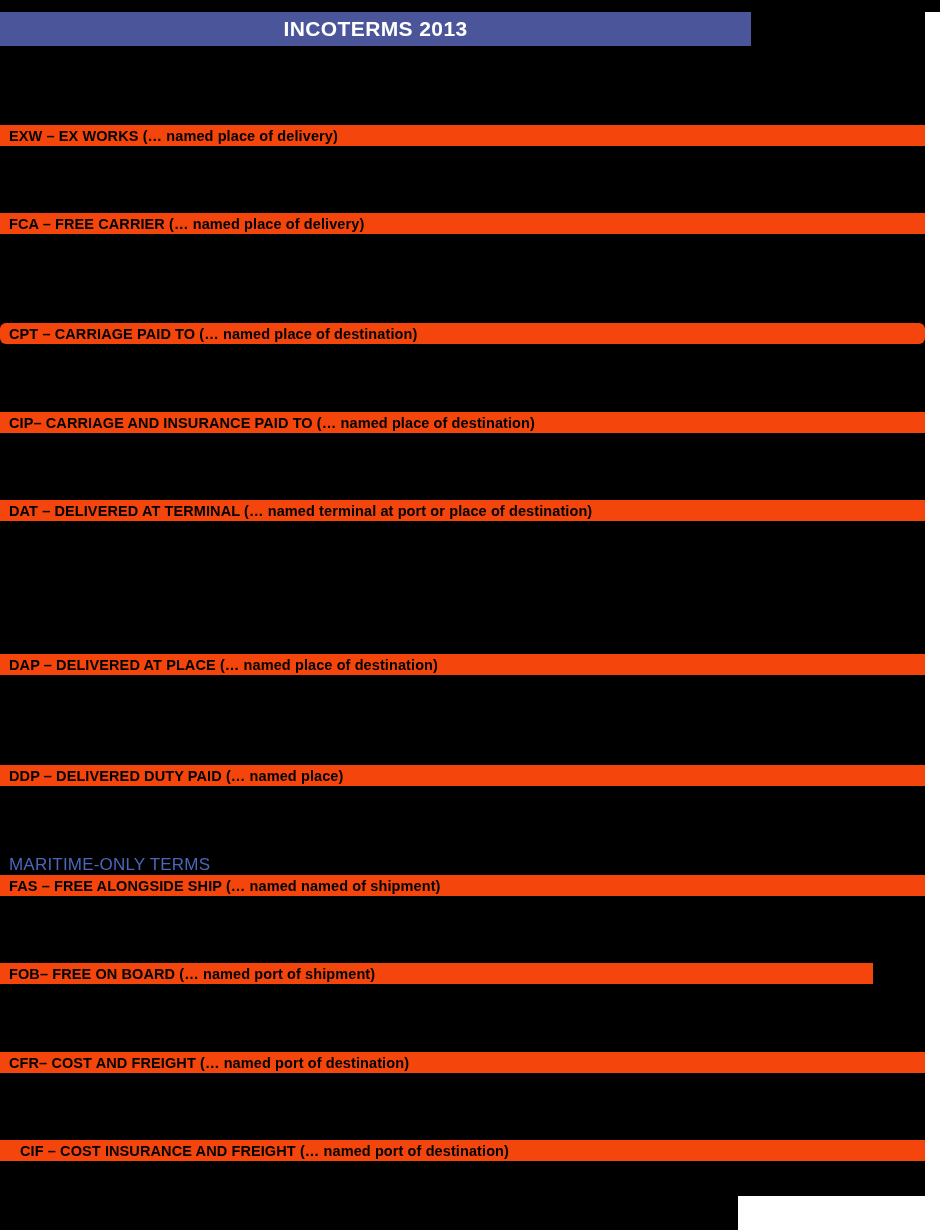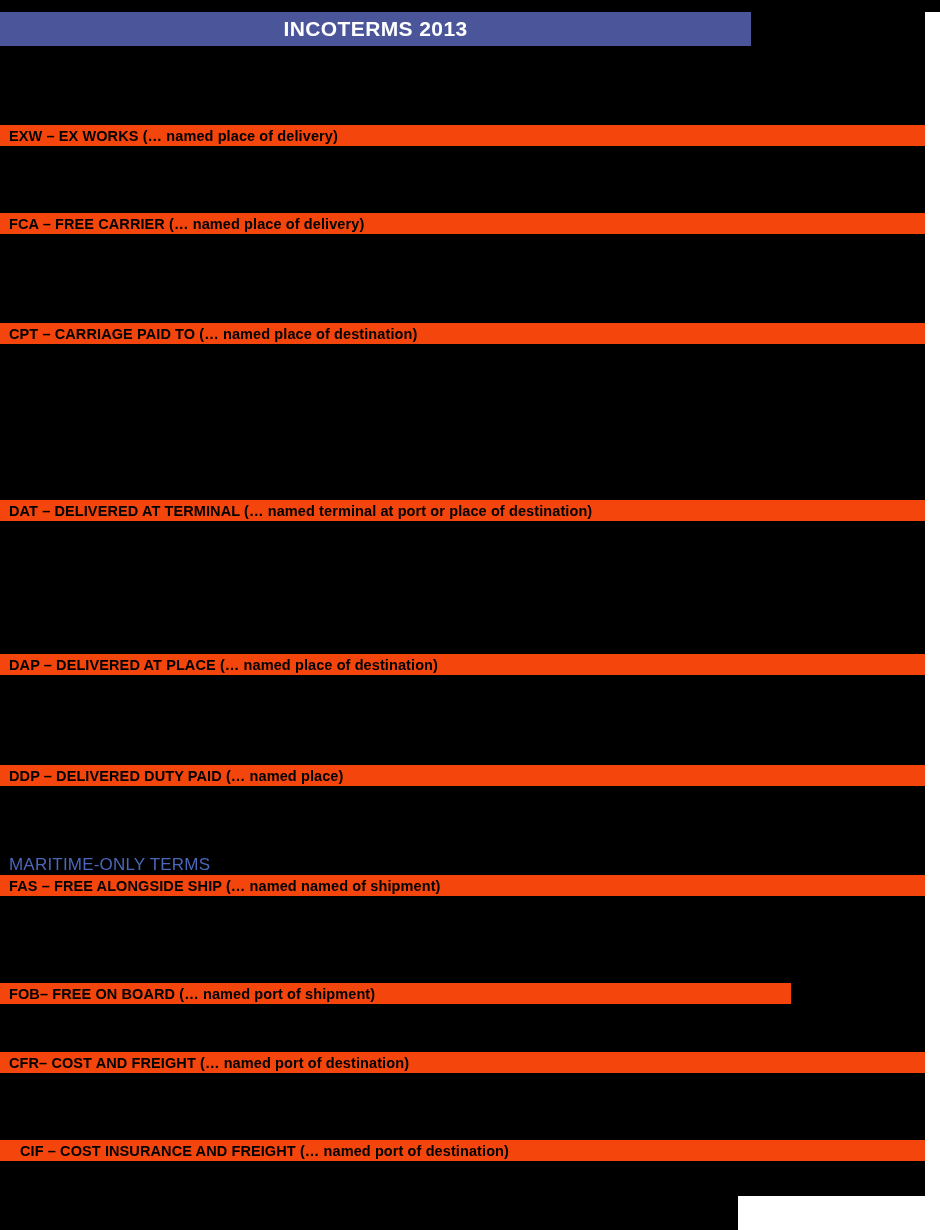--- a/index.html
+++ b/index.html
@@ -77,28 +77,29 @@
 <body>
 
 <div class="page">
 
   <div class="top-strip"></div>
 
   <div class="header">INCOTERMS 2013</div>
 
   <div class="bar" style="top:125px; width:925px;">EXW – EX WORKS (… named place of delivery)</div>
   <div class="bar" style="top:213px; width:925px;">FCA – FREE CARRIER (… named place of delivery)</div>
-  <div class="bar" style="top:323px; width:925px;">CPT – CARRIAGE PAID TO (… named place of destination)</div>
+  <div class="bar" style="top:323px; width:925px;border-radius:6px;">CPT – CARRIAGE PAID TO (… named place of destination)</div>
+  <div class="bar" style="top:412px; width:925px;">CIP– CARRIAGE AND INSURANCE PAID TO (… named place of destination)</div>
   <div class="bar" style="top:500px; width:925px;">DAT – DELIVERED AT TERMINAL (… named terminal at port or place of destination)</div>
   <div class="bar" style="top:654px; width:925px;">DAP – DELIVERED AT PLACE (… named place of destination)</div>
   <div class="bar" style="top:765px; width:925px;">DDP – DELIVERED DUTY PAID (… named place)</div>
 
   <div class="section-label" style="top:855px;">MARITIME-ONLY TERMS</div>
 
   <div class="bar" style="top:875px; width:925px;">FAS – FREE ALONGSIDE SHIP (… named named of shipment)</div>
-  <div class="bar" style="top:963px; width:791px;margin-top:20px;">FOB– FREE ON BOARD (… named port of shipment)</div>
+  <div class="bar" style="top:963px; width:873px;">FOB– FREE ON BOARD (… named port of shipment)</div>
   <div class="bar" style="top:1052px; width:925px;">CFR– COST AND FREIGHT (… named port of destination)</div>
   <div class="bar" style="top:1140px; width:925px;padding-left:20px;">CIF – COST INSURANCE AND FREIGHT (… named port of destination)</div>
 
   <div class="bottom-block" style="left:738px; top:1196px; width:202px; height:34px;"></div>
   <div class="bottom-block" style="left:925px; top:12px; width:15px; height:1184px;"></div>
 
 </div>
 
 </body></html>

